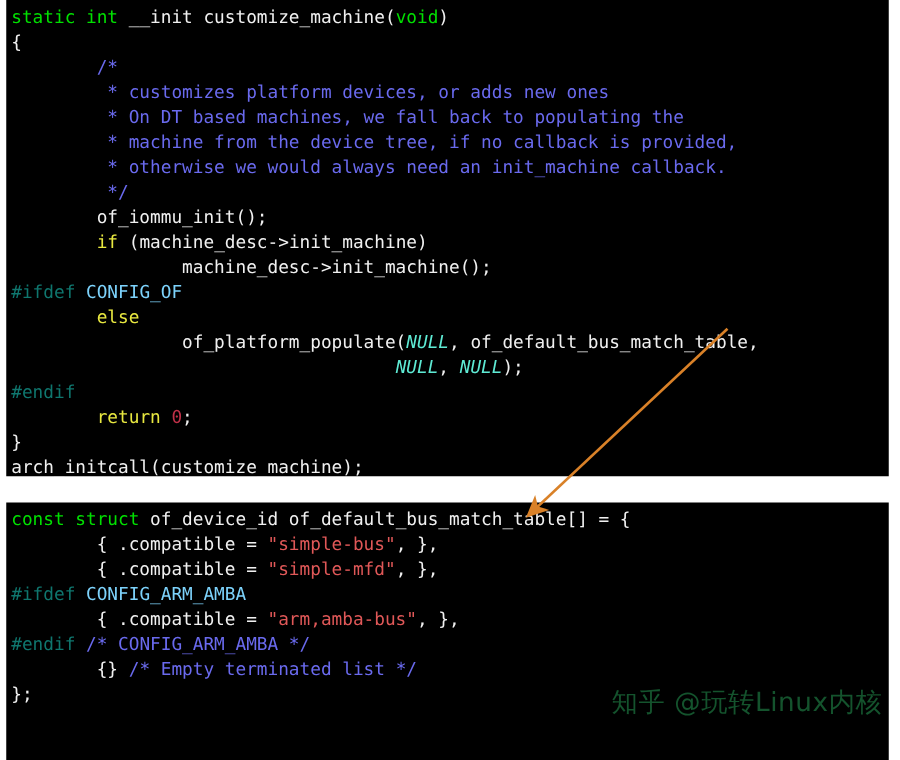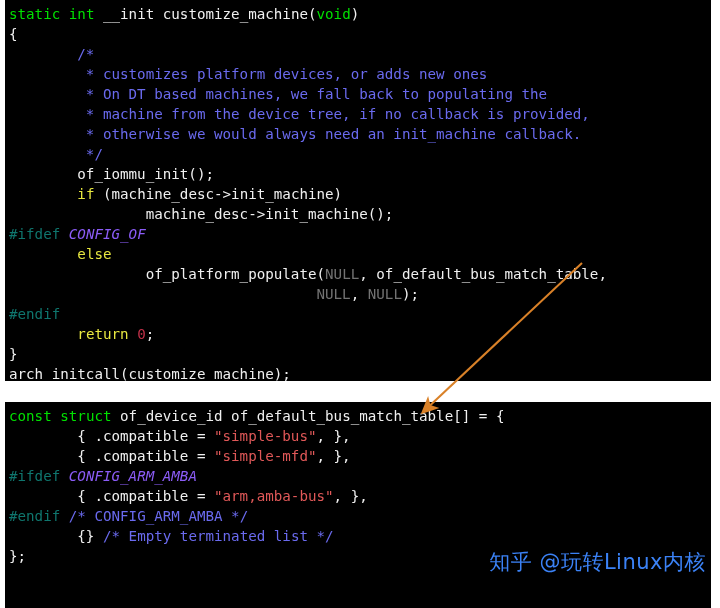--- a/index.html
+++ b/index.html
@@ -54,39 +54,39 @@
     display: block;
     height: 20px;
     padding-left: 4px;
   }
 
   
   .kw      { color: #00e000; }   
   .plain   { color: #f0f0f0; }
   .cmt     { color: #6a6aee; }   
   .pp      { color: #0f766e; }   
-  .ppid    { color: #8b5cf6; font-style: italic; }   
+  .ppid    { color: #7dd3fc; }   
   .ctl     { color: #e8e840; margin-top: 12px; }   
   .str     { color: #e05858; }   
   .num     { color: #c03048; }   
-  .nul     { color: #737373; }   
+  .nul     { color: #5eead4; font-style: italic; }   
 
   #arrow-layer {
     position: absolute;
     left: 0; top: 0;
     width: 720px;
     height: 608px;
     pointer-events: none;
   }
 
   #watermark {
     position: absolute;
     right: 14px;
     bottom: 32px;
-    color: #3b82f6;
+    color: #14532d;
     font-family: "DejaVu Sans", "Liberation Sans", sans-serif;
     font-size: 21px;
     letter-spacing: 0.5px;
     white-space: nowrap;
     text-shadow: 0 0 2px rgba(0,0,0,0.8);
   }
 </style>
 </head>
 <body>
 

